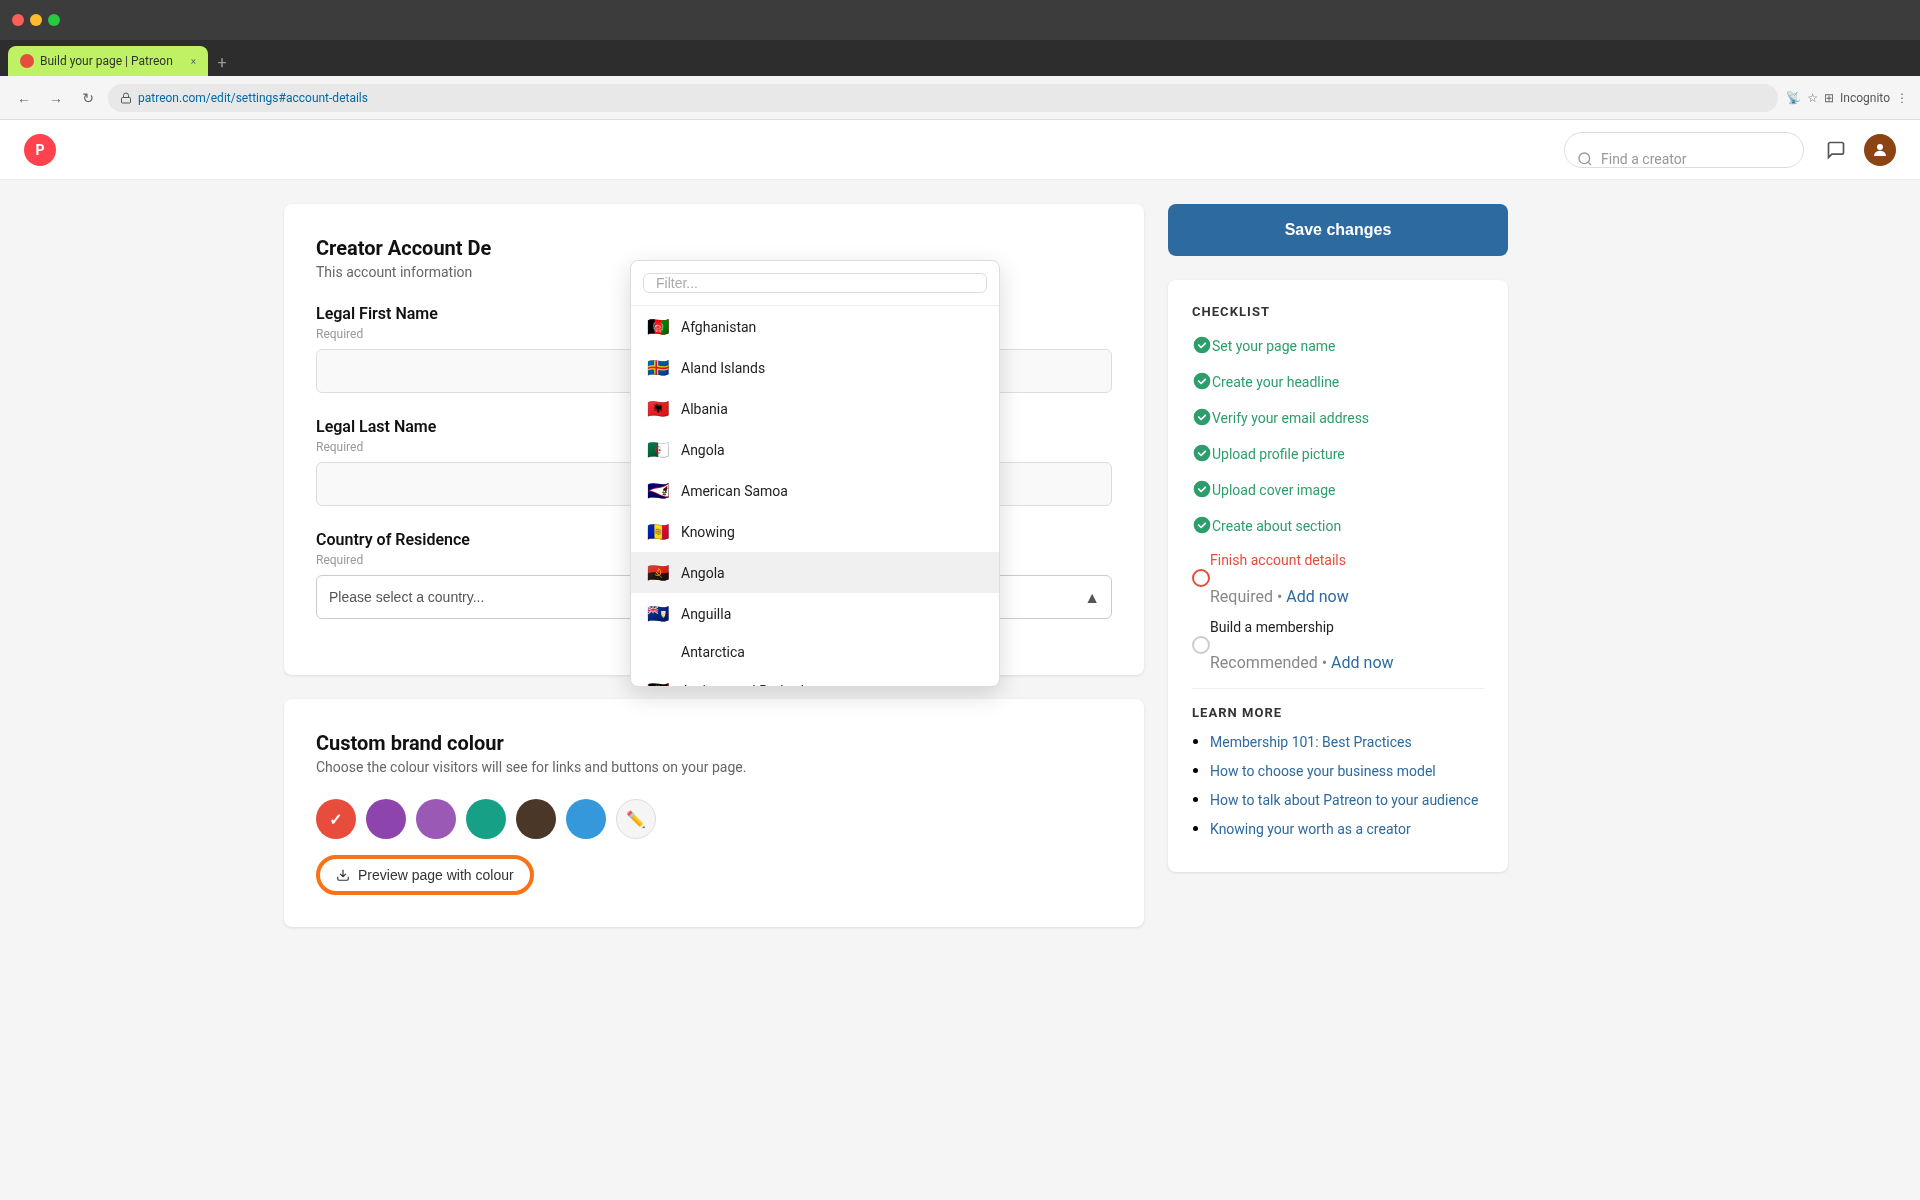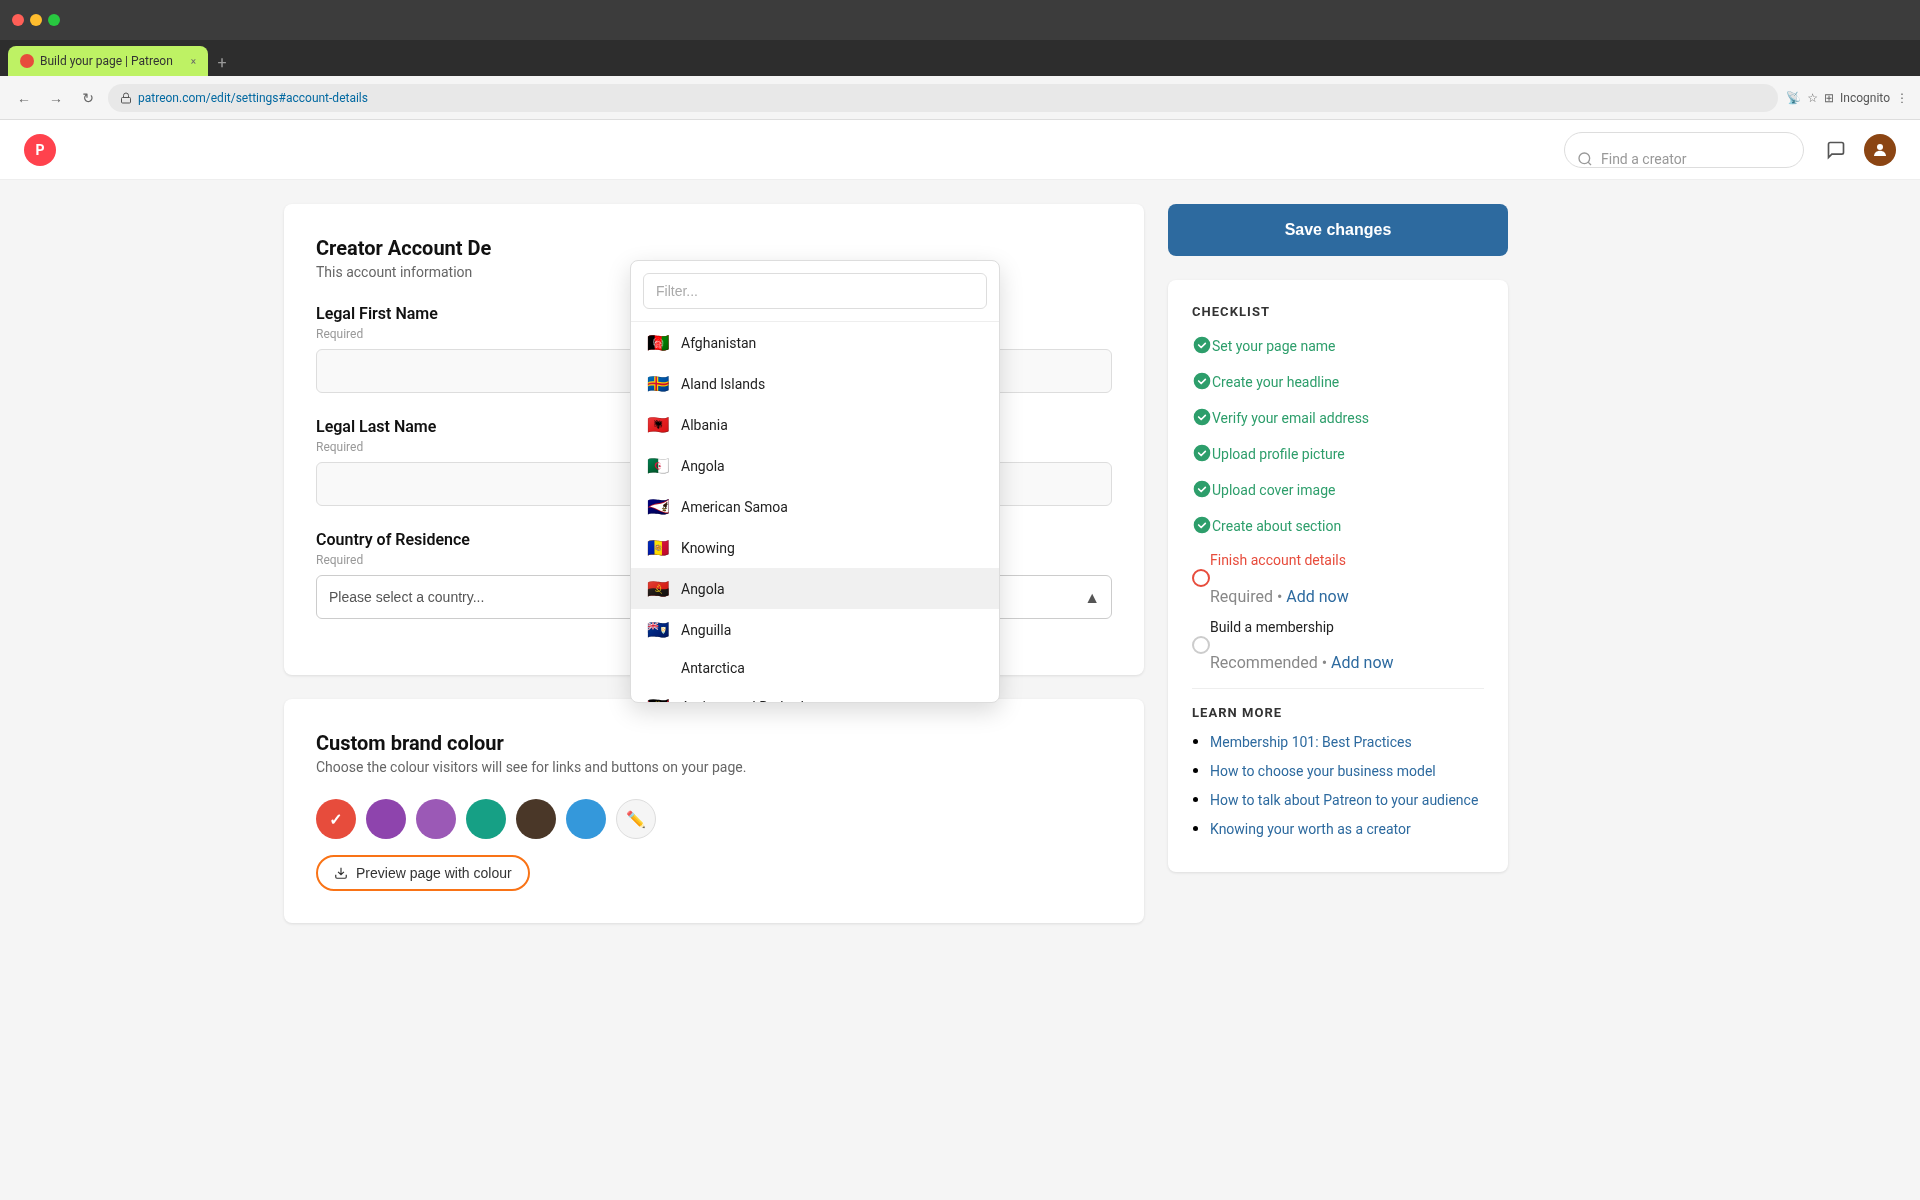--- a/index.html
+++ b/index.html
@@ -182,21 +182,21 @@
       box-shadow: 0 8px 24px rgba(0,0,0,0.15);
       z-index: 100;
       overflow: hidden;
     }
     .dropdown-filter {
       padding: 12px;
       border-bottom: 1px solid #eee;
     }
     .dropdown-filter input {
       width: 100%;
-      height: 36px;
+      height: 20px;
       border: 1px solid #ddd;
       border-radius: 6px;
       padding: 0 12px;
       font-size: 14px;
       color: #333;
     }
     .dropdown-filter input::placeholder { color: #aaa; }
     .dropdown-list { max-height: 380px; overflow-y: auto; }
     .country-item {
       display: flex;
@@ -219,21 +219,21 @@
       content: '✓';
       color: white;
       font-size: 16px;
       font-weight: bold;
     }
     .preview-btn {
       display: inline-flex;
       align-items: center;
       gap: 8px;
       padding: 8px 16px;
-      border: 2px solid #f97316;
+      border: 4px solid #f97316;
       border-radius: 20px;
       background: #fff;
       font-size: 14px;
       color: #333;
       cursor: pointer;
     }
 
     
     .sidebar { width: 340px; flex-shrink: 0; }
     .save-btn {

